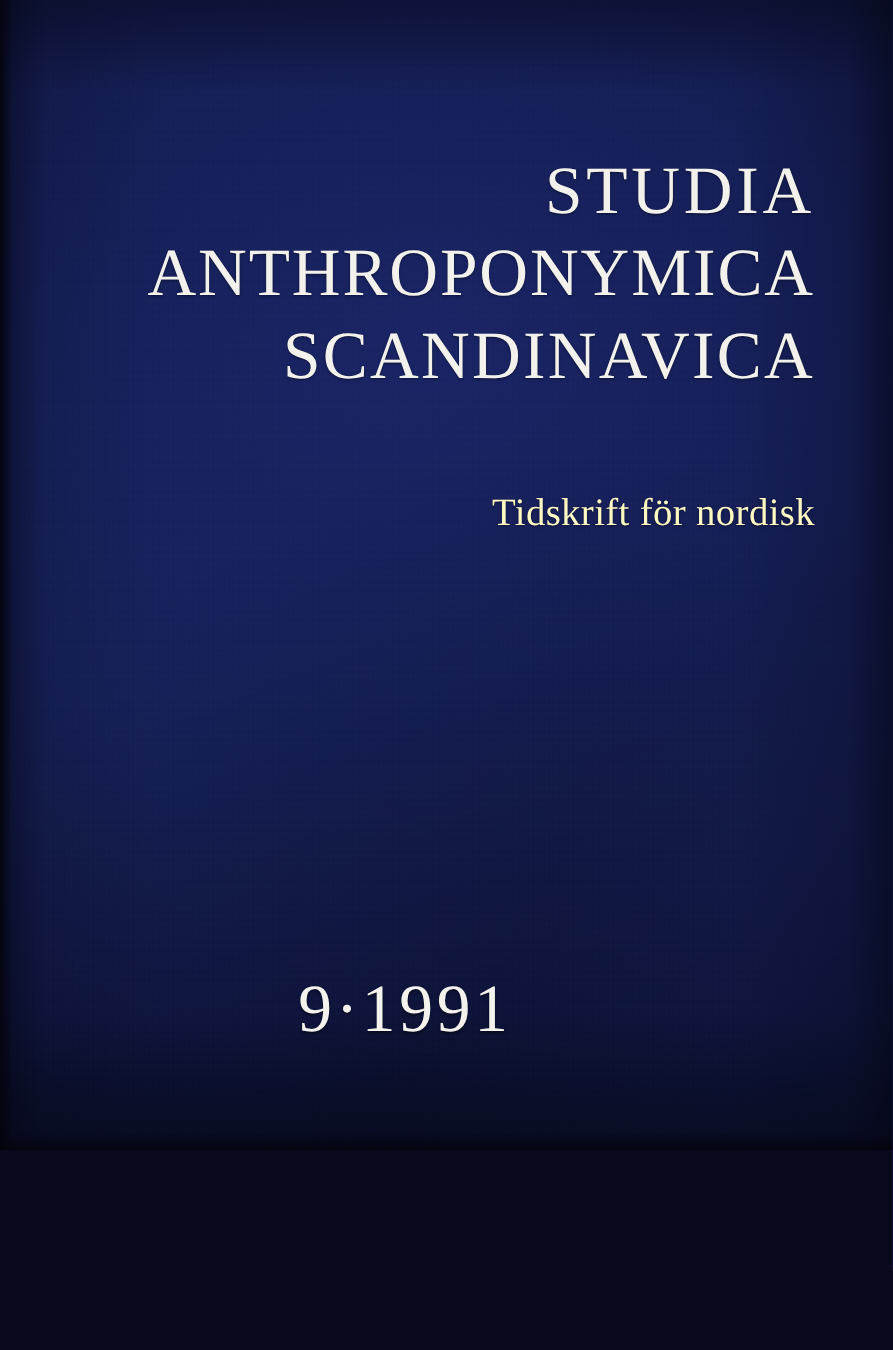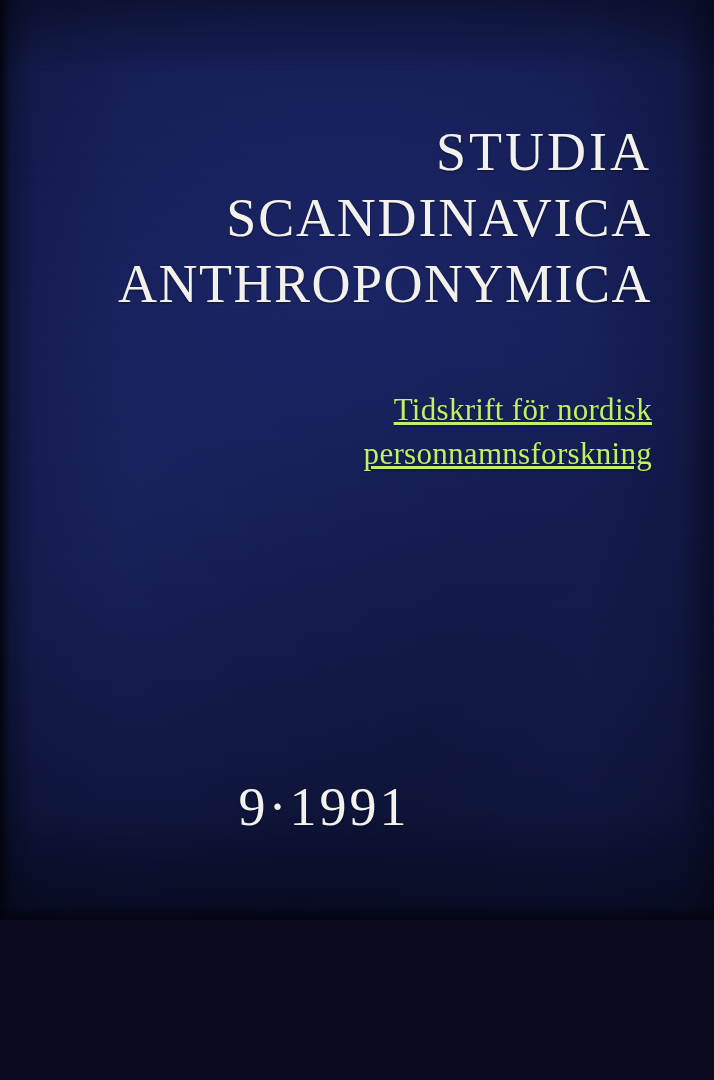--- a/index.html
+++ b/index.html
@@ -88,22 +88,21 @@
   .title-line.l1 { font-size: 54px; letter-spacing: 3px; }
   .title-line.l2 { font-size: 54px; letter-spacing: 1.5px; }
   .title-line.l3 { font-size: 54px; letter-spacing: 1.8px; }
 
   .subtitle-block {
     position: absolute;
     top: 388px;
     left: 0;
     right: 62px;
     text-align: right;
-    color: #bef264;
-    text-decoration: underline;
+    color: #fef9c3;
   }
   .subtitle-line {
     display: block;
     font-size: 31px;
     line-height: 1.42;
     letter-spacing: 0.3px;
     text-shadow: 0 1px 2px rgba(0,0,0,0.4);
     white-space: nowrap;
   }
 
@@ -139,27 +138,26 @@
 <div id="cover">
   <div class="bg-base"></div>
   <div class="bg-blotch"></div>
   <div class="bg-grain"></div>
   <div class="bg-vignette"></div>
 
   <div class="content">
 
     <div class="title-block">
       <span class="title-line l1">STUDIA</span>
+      <span class="title-line l2">ANTHROPONYMICA</span>
       <span class="title-line l3">SCANDINAVICA</span>
-      <span class="title-line l2">ANTHROPONYMICA</span>
     </div>
 
     <div class="subtitle-block">
       <span class="subtitle-line">Tidskrift för nordisk</span>
-      <span class="subtitle-line">personnamnsforskning</span>
     </div>
 
     <div class="issue-block">
       <span class="issue-text">9</span><span class="issue-text dot">·</span><span class="issue-text">1991</span>
     </div>
 
   </div>
 
   <div class="edge-left"></div>
   <div class="edge-bottom"></div>

